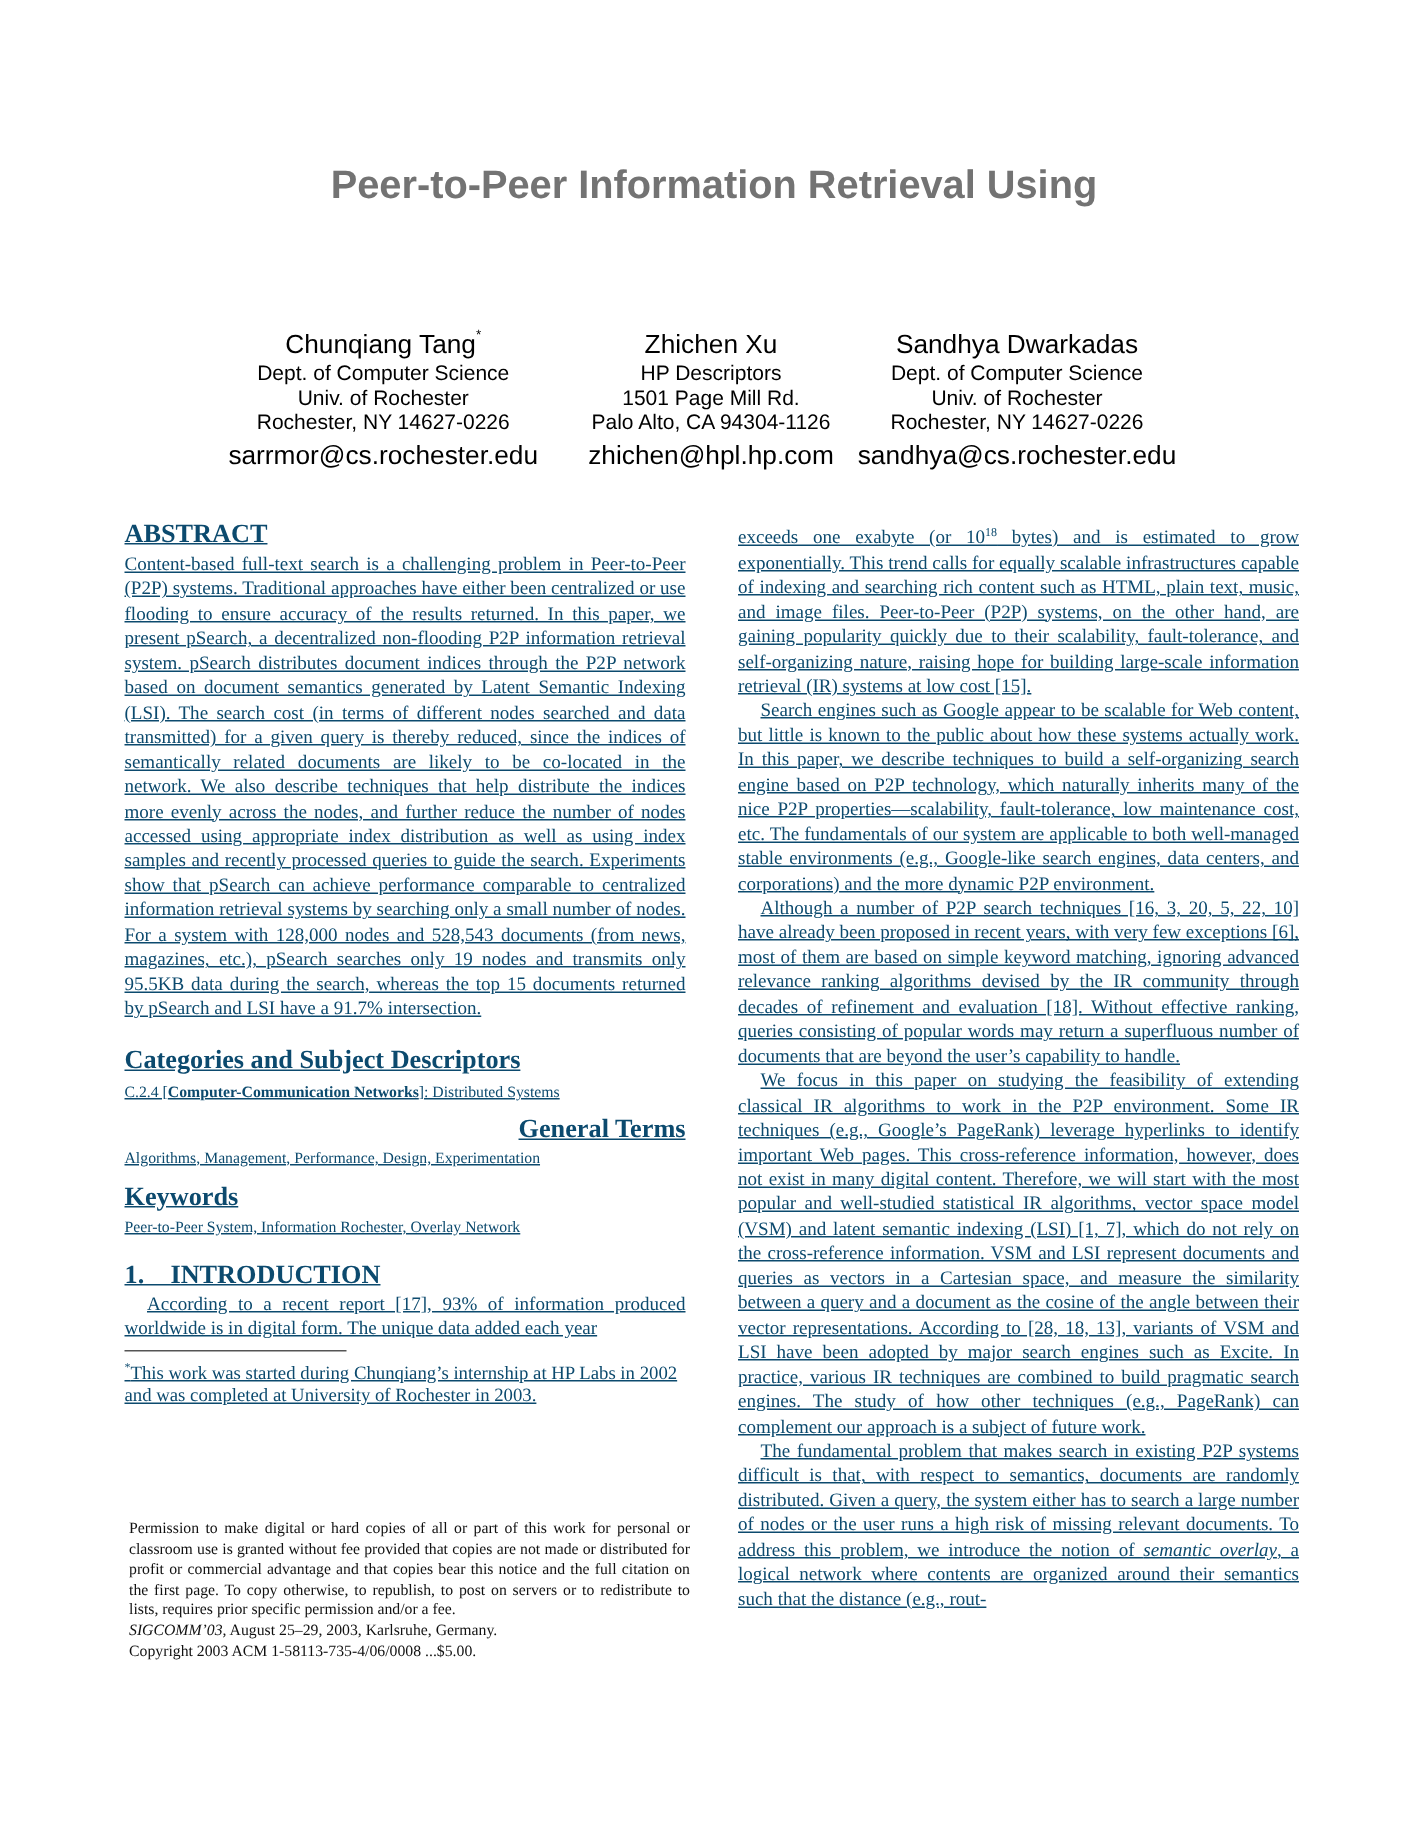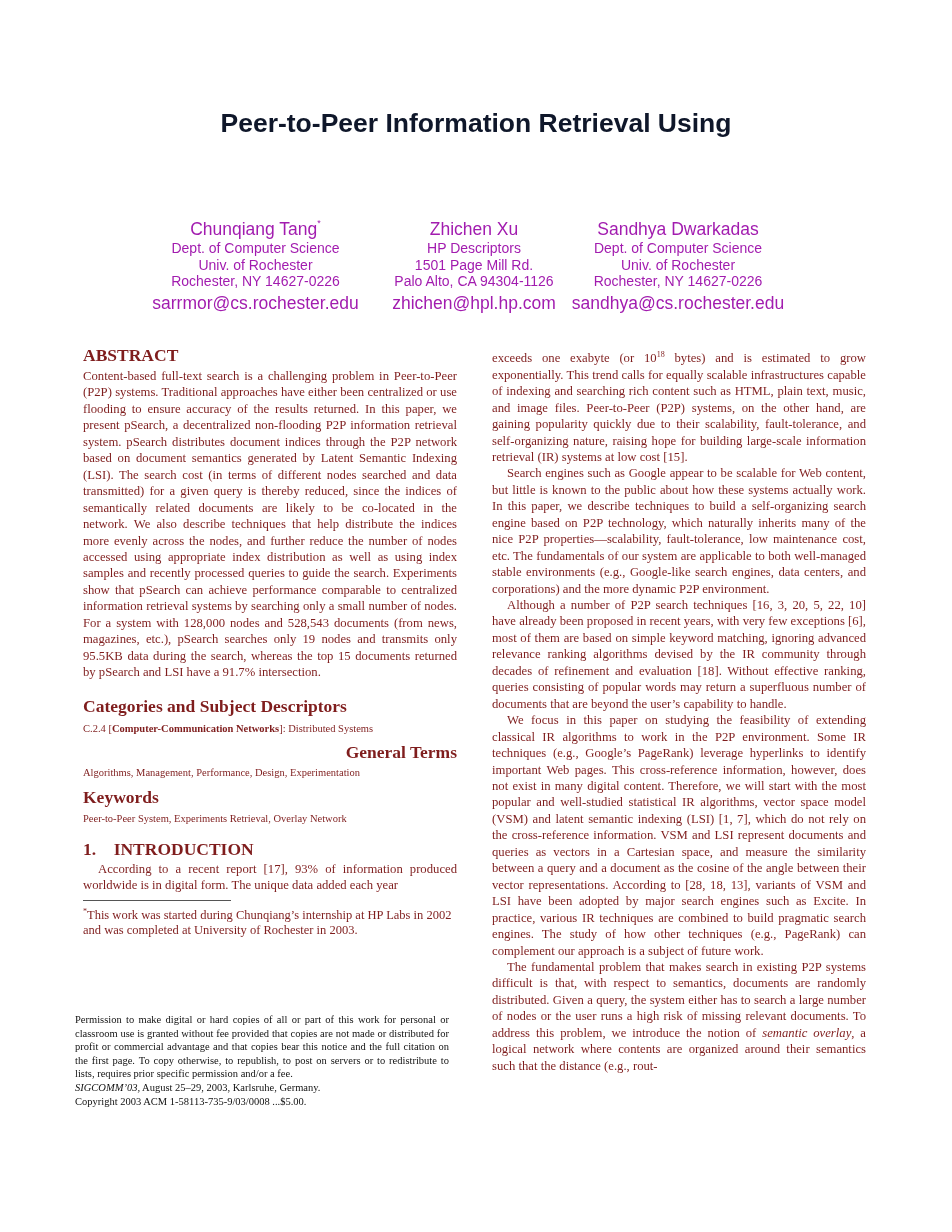--- a/index.html
+++ b/index.html
@@ -1,38 +1,38 @@
 <!DOCTYPE html>
 <html><head>
 <meta charset="utf-8">
 <style>
   html, body { margin: 0; padding: 0; background: #ffffff; }
   body { width: 952px; height: 1232px; position: relative; overflow: hidden; color: #111; }
   .title {
     position: absolute; left: 0; width: 952px; top: 108px; text-align: center;
-    font-family: "Liberation Sans", sans-serif; font-weight: bold; font-size: 26.5px; line-height: 31px; color: #0f172a;
+    font-family: "Liberation Sans", sans-serif; font-weight: bold; font-size: 26.5px; line-height: 31px; color: #737373;
   }
   .authors { position: absolute; top: 219px; left: 0; width: 952px; }
   .author {
-    position: absolute; text-align: center; font-family: "Liberation Sans", sans-serif; color: #a21caf;
+    position: absolute; text-align: center; font-family: "Liberation Sans", sans-serif; color: #000000;
   }
   .author .name { font-size: 17.5px; line-height: 21px; }
   .author .aff { font-size: 14px; line-height: 16.5px; }
   .author .email { font-size: 17.5px; line-height: 22px; margin-top: 2px; }
   .author sup { font-size: 9px; vertical-align: top; position: relative; top: -6px; }
-  .col { position: absolute; font-family: "Liberation Serif", serif; color: #7f1d1d; }
+  .col { position: absolute; font-family: "Liberation Serif", serif; color: #0c4a6e; text-decoration: underline; }
   .col-left { left: 83px; width: 374px; top: 345px; }
   .col-right { left: 492px; width: 374px; top: 347px; }
   .body-text { font-size: 12.7px; line-height: 16.45px; text-align: justify; hyphens: none; margin: 0; }
   .indent { text-indent: 15px; }
   h2.sec { font-family: "Liberation Serif", serif; font-weight: bold; font-size: 17.5px; line-height: 20px; margin: 0; }
   .small { font-size: 10.5px; line-height: 13px; margin: 0; }
   .footrule { width: 148px; border-top: 1px solid #555; margin: 6px 0 3px 0; }
   .foot { font-size: 12.5px; line-height: 15px; margin: 0; }
-  .perm { position: absolute; left: 75px; width: 374px; top: 1013px; font-family: "Liberation Serif", serif; font-size: 10.5px; line-height: 13.6px; text-align: justify; color: #111; }
+  .perm { position: absolute; left: 86px; width: 374px; top: 1013px; font-family: "Liberation Serif", serif; font-size: 10.5px; line-height: 13.6px; text-align: justify; color: #111; }
 </style>
 </head>
 <body>
 
 <div class="title">
   <div>Peer-to-Peer Information Retrieval Using</div>
 </div>
 
 <div class="authors">
   <div class="author" style="left:138px; width:235px;">
@@ -62,33 +62,33 @@
   <h2 class="sec" style="margin-bottom:3px;">ABSTRACT</h2>
   <p class="body-text">Content-based full-text search is a challenging problem in Peer-to-Peer (P2P) systems. Traditional approaches have either been centralized or use flooding to ensure accuracy of the results returned. In this paper, we present pSearch, a decentralized non-flooding P2P information retrieval system. pSearch distributes document indices through the P2P network based on document semantics generated by Latent Semantic Indexing (LSI). The search cost (in terms of different nodes searched and data transmitted) for a given query is thereby reduced, since the indices of semantically related documents are likely to be co-located in the network. We also describe techniques that help distribute the indices more evenly across the nodes, and further reduce the number of nodes accessed using appropriate index distribution as well as using index samples and recently processed queries to guide the search. Experiments show that pSearch can achieve performance comparable to centralized information retrieval systems by searching only a small number of nodes. For a system with 128,000 nodes and 528,543 documents (from news, magazines, etc.), pSearch searches only 19 nodes and transmits only 95.5KB data during the search, whereas the top 15 documents returned by pSearch and LSI have a 91.7% intersection.</p>
 
   <h2 class="sec" style="margin-top:15px; margin-bottom:6px;">Categories and Subject Descriptors</h2>
   <p class="small"><span>C.2.4 [</span><b>Computer-Communication Networks</b><span>]: Distributed Systems</span></p>
 
   <h2 class="sec" style="margin-top:7px; margin-bottom:4px;text-align:right;">General Terms</h2>
   <p class="small">Algorithms, Management, Performance, Design, Experimentation</p>
 
   <h2 class="sec" style="margin-top:8px; margin-bottom:5px;">Keywords</h2>
-  <p class="small">Peer-to-Peer System, Experiments Retrieval, Overlay Network</p>
+  <p class="small">Peer-to-Peer System, Information Rochester, Overlay Network</p>
 
   <h2 class="sec" style="margin-top:14px; margin-bottom:2px;">1.&nbsp;&nbsp;&nbsp;&nbsp;INTRODUCTION</h2>
   <p class="body-text indent">According to a recent report [17], 93% of information produced worldwide is in digital form. The unique data added each year</p>
 
   <div class="footrule"></div>
   <p class="foot"><sup style="font-size:8px;">*</sup><span>This work was started during Chunqiang’s internship at HP Labs in 2002 and was completed at University of Rochester in 2003.</span></p>
 </div>
 
 <div class="perm">
   <div>Permission to make digital or hard copies of all or part of this work for personal or classroom use is granted without fee provided that copies are not made or distributed for profit or commercial advantage and that copies bear this notice and the full citation on the first page. To copy otherwise, to republish, to post on servers or to redistribute to lists, requires prior specific permission and/or a fee.</div>
   <div><i>SIGCOMM’03,</i><span> August 25–29, 2003, Karlsruhe, Germany.</span></div>
-  <div>Copyright 2003 ACM 1-58113-735-9/03/0008 ...$5.00.</div>
+  <div>Copyright 2003 ACM 1-58113-735-4/06/0008 ...$5.00.</div>
 </div>
 
 <div class="col col-right">
   <p class="body-text"><span>exceeds one exabyte (or 10</span><sup style="font-size:8px;">18</sup><span> bytes) and is estimated to grow exponentially. This trend calls for equally scalable infrastructures capable of indexing and searching rich content such as HTML, plain text, music, and image files. Peer-to-Peer (P2P) systems, on the other hand, are gaining popularity quickly due to their scalability, fault-tolerance, and self-organizing nature, raising hope for building large-scale information retrieval (IR) systems at low cost [15].</span></p>
   <p class="body-text indent">Search engines such as Google appear to be scalable for Web content, but little is known to the public about how these systems actually work. In this paper, we describe techniques to build a self-organizing search engine based on P2P technology, which naturally inherits many of the nice P2P properties—scalability, fault-tolerance, low maintenance cost, etc. The fundamentals of our system are applicable to both well-managed stable environments (e.g., Google-like search engines, data centers, and corporations) and the more dynamic P2P environment.</p>
   <p class="body-text indent">Although a number of P2P search techniques [16, 3, 20, 5, 22, 10] have already been proposed in recent years, with very few exceptions [6], most of them are based on simple keyword matching, ignoring advanced relevance ranking algorithms devised by the IR community through decades of refinement and evaluation [18]. Without effective ranking, queries consisting of popular words may return a superfluous number of documents that are beyond the user’s capability to handle.</p>
   <p class="body-text indent">We focus in this paper on studying the feasibility of extending classical IR algorithms to work in the P2P environment. Some IR techniques (e.g., Google’s PageRank) leverage hyperlinks to identify important Web pages. This cross-reference information, however, does not exist in many digital content. Therefore, we will start with the most popular and well-studied statistical IR algorithms, vector space model (VSM) and latent semantic indexing (LSI) [1, 7], which do not rely on the cross-reference information. VSM and LSI represent documents and queries as vectors in a Cartesian space, and measure the similarity between a query and a document as the cosine of the angle between their vector representations. According to [28, 18, 13], variants of VSM and LSI have been adopted by major search engines such as Excite. In practice, various IR techniques are combined to build pragmatic search engines. The study of how other techniques (e.g., PageRank) can complement our approach is a subject of future work.</p>
   <p class="body-text indent"><span>The fundamental problem that makes search in existing P2P systems difficult is that, with respect to semantics, documents are randomly distributed. Given a query, the system either has to search a large number of nodes or the user runs a high risk of missing relevant documents. To address this problem, we introduce the notion of </span><i>semantic overlay</i><span>, a logical network where contents are organized around their semantics such that the distance (e.g., rout-</span></p>
 </div>
 

